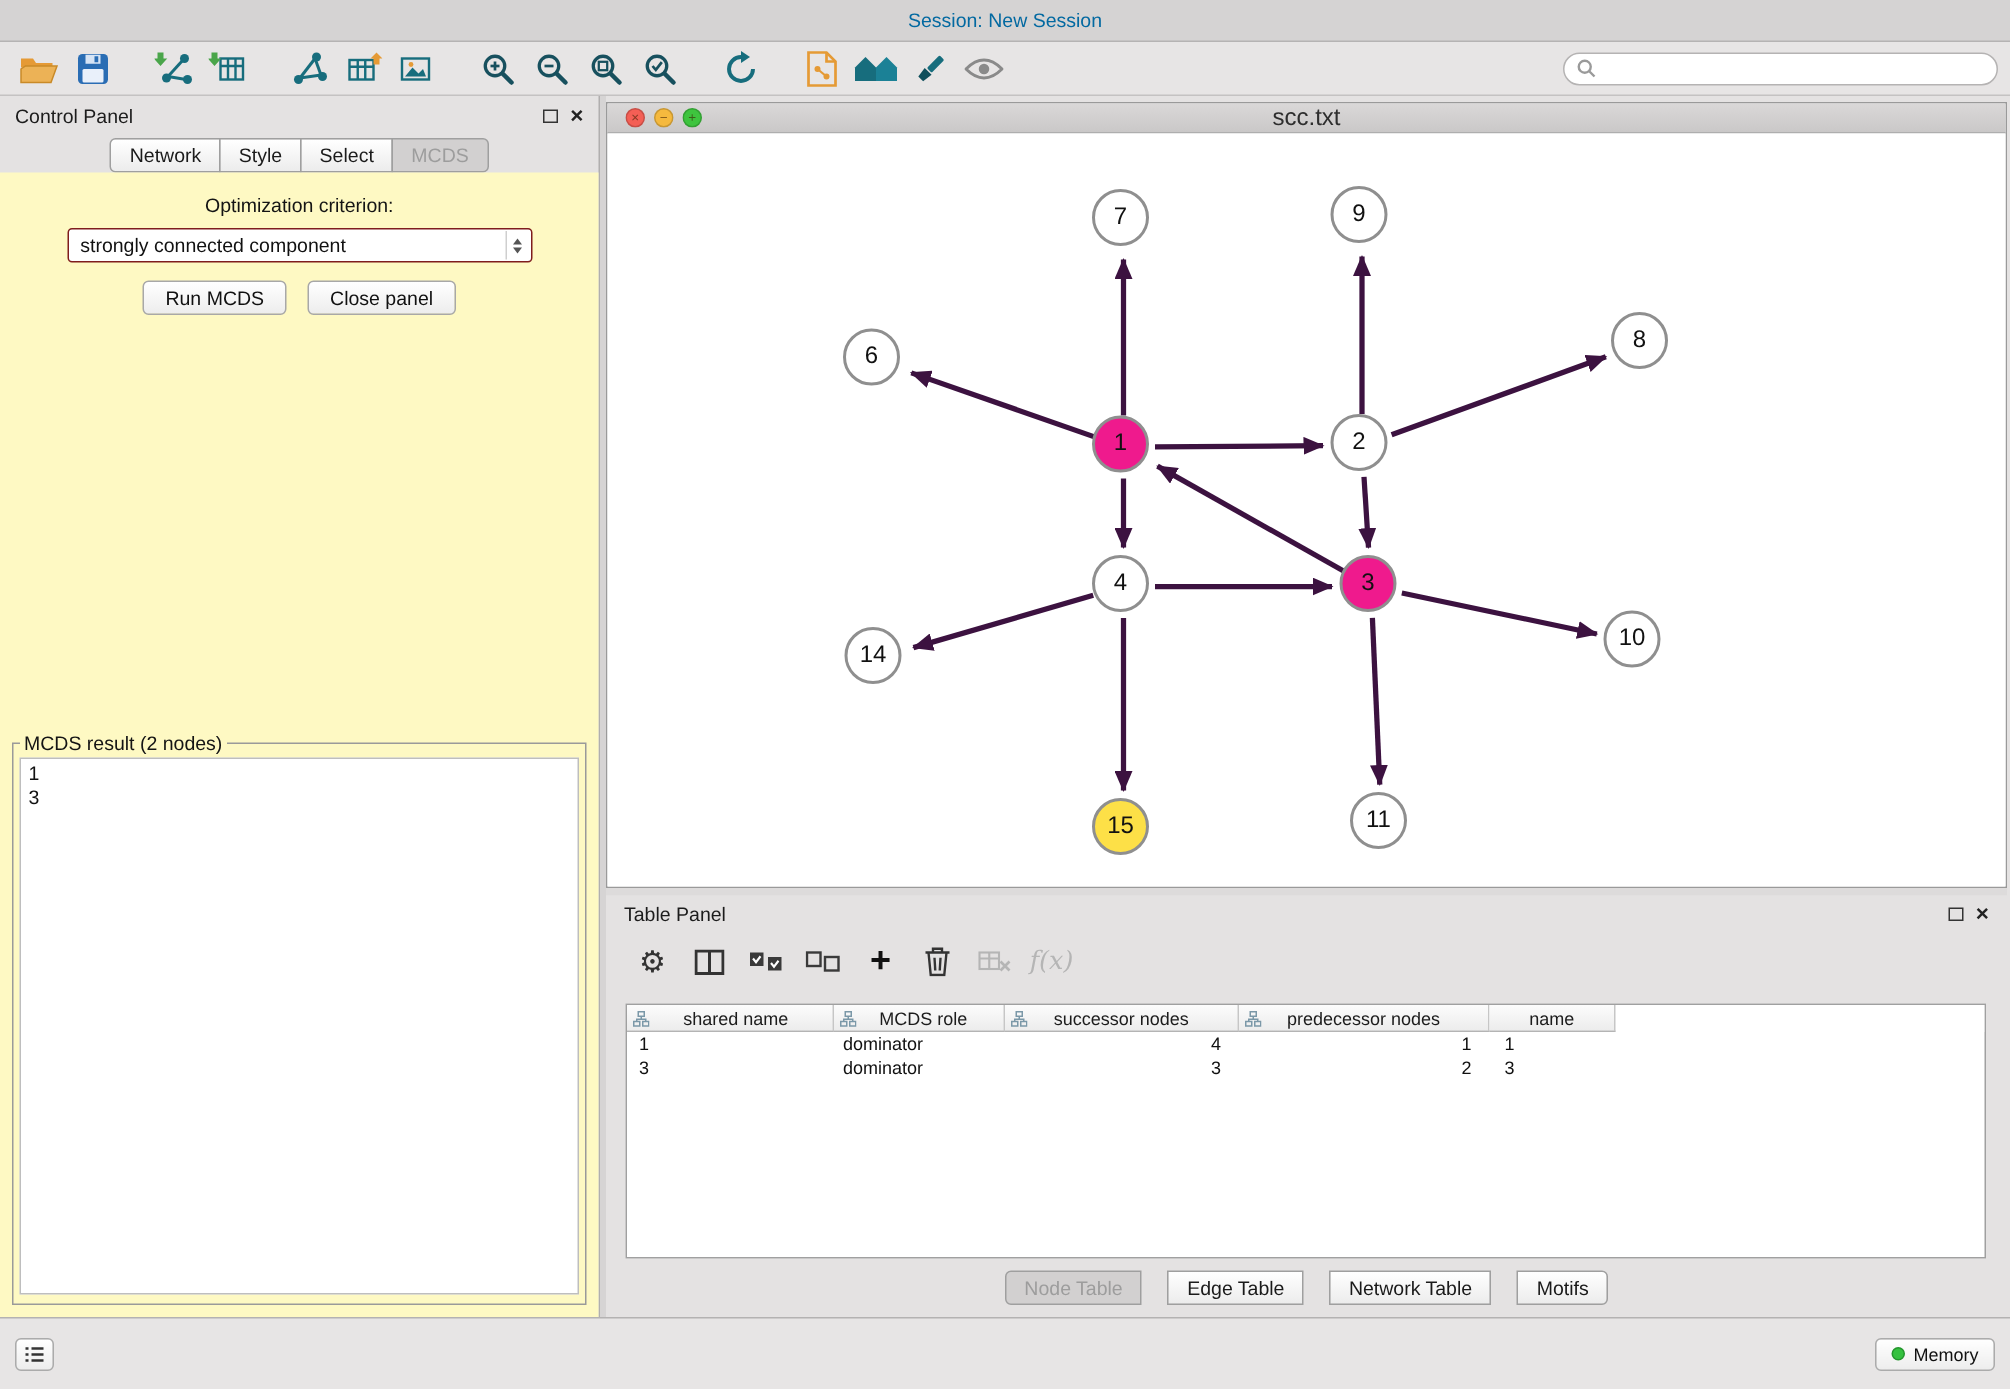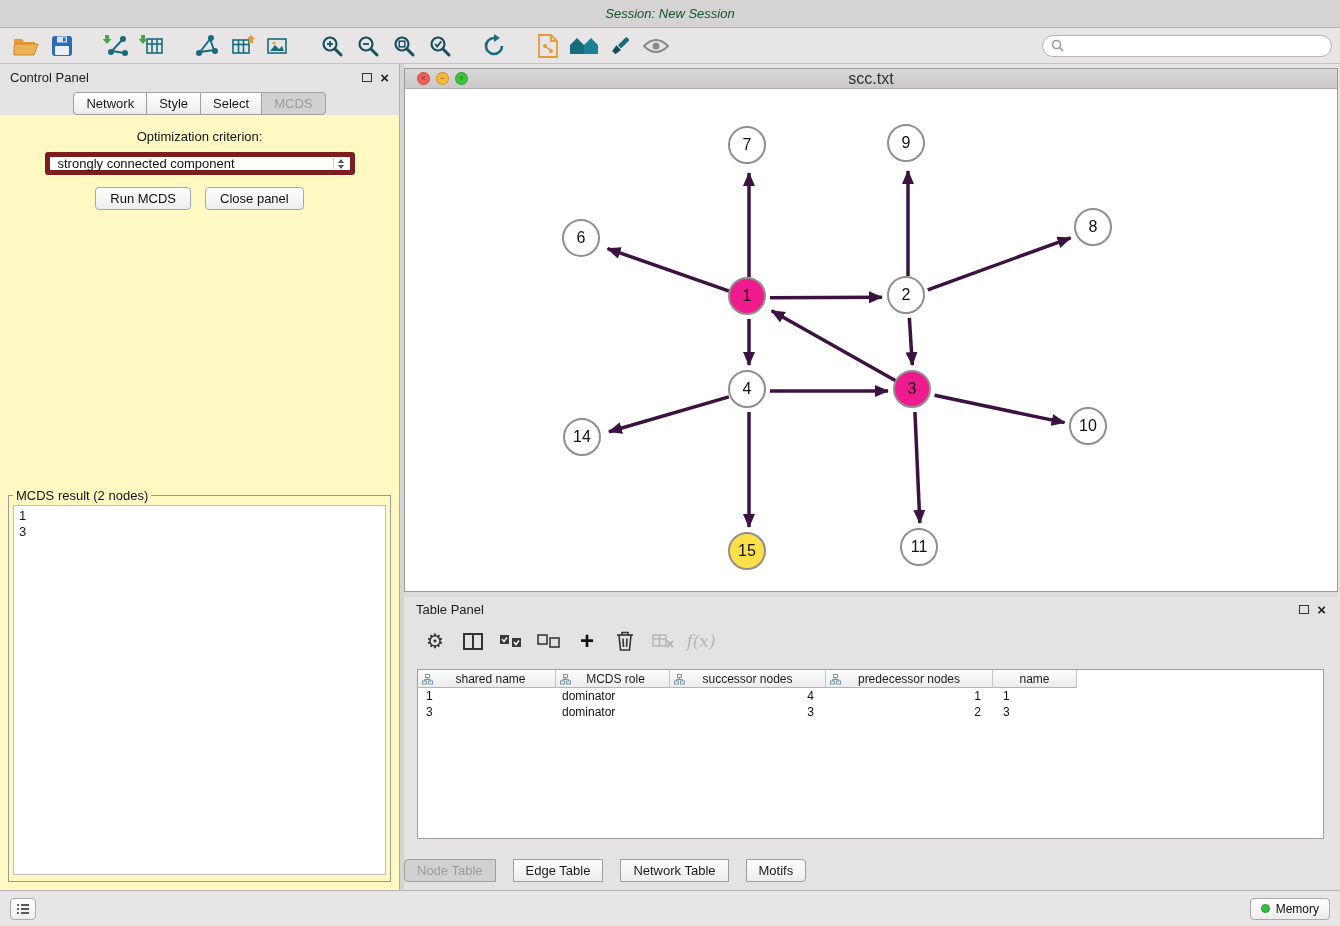--- a/index.html
+++ b/index.html
@@ -1,21 +1,21 @@
 <!DOCTYPE html>
 <html><head>
 <meta charset="utf-8">
 <style>
   html,body{margin:0;padding:0;background:#9a9a9a;font-family:"Liberation Sans",sans-serif;}
   *{box-sizing:border-box;}
   .app{width:1340px;height:926px;background:#e4e2e2;display:flex;flex-direction:column;overflow:hidden;position:relative;}
 
   
   .titlebar{height:28px;background:#d5d3d3;border-bottom:1px solid #b5b3b3;display:flex;align-items:center;justify-content:center;flex:0 0 auto;}
-  .titlebar .wtitle{font-size:13px;color:#14532d;font-style:italic;}
+  .titlebar .wtitle{font-size:13px;color:#0369a1;}
 
   
   .toolbar{height:36px;background:#e7e5e5;border-bottom:1px solid #c4c2c2;display:flex;align-items:center;padding:0 8px;flex:0 0 auto;}
   .tbtn{width:36px;height:30px;display:flex;align-items:center;justify-content:center;border-radius:4px;}
   .tgap{width:18px;}
   .searchbox{margin-left:auto;width:290px;height:22px;background:#fff;border:1px solid #b5b3b3;border-radius:12px;display:flex;align-items:center;padding:0 8px;}
   .searchbox input{border:none;outline:none;flex:1;font-size:12px;background:transparent;margin-left:4px;font-family:"Liberation Sans",sans-serif;}
 
   
   .main{flex:1;display:flex;min-height:0;}
@@ -29,21 +29,21 @@
   .panel-icons{margin-left:auto;display:flex;align-items:center;gap:8px;}
   .float-box{width:10px;height:9px;border:1.5px solid #333;display:inline-block;}
   .close-x{font-size:15px;font-weight:bold;color:#222;line-height:1;}
   .cp-tabs{display:flex;justify-content:center;padding:2px 0 0 0;flex:0 0 auto;}
   .tab{border:1px solid #9f9f9f;background:linear-gradient(#ffffff,#ececec);padding:3px 12px;font-size:13px;color:#1a1a1a;margin-left:-1px;}
   .tab:first-child{border-radius:4px 0 0 4px;margin-left:0;}
   .tab:last-child{border-radius:0 4px 4px 0;}
   .tab.active{background:#d2d0d0;color:#9d9d9d;}
   .cp-body{flex:1;background:#fef9c3;display:flex;flex-direction:column;padding-top:14px;min-height:0;}
   .opt-label{font-size:13px;color:#141414;text-align:center;}
-  .combo{width:310px;height:23px;background:#fff;border:5px solid #7f1d1d;border-radius:3px;margin:8px auto 0 auto;display:flex;align-items:center;padding-left:8px;font-size:13px;color:#111;position:relative;}
+  .combo{width:310px;height:23px;background:#fff;border:1px solid #7f1d1d;border-radius:3px;margin:8px auto 0 auto;display:flex;align-items:center;padding-left:8px;font-size:13px;color:#111;position:relative;}
   .stepper{position:absolute;right:1px;top:1px;bottom:1px;width:16px;border-left:1px solid #cfcfcf;display:flex;flex-direction:column;align-items:center;justify-content:center;}
   .stepper i{display:block;width:0;height:0;border-left:3.5px solid transparent;border-right:3.5px solid transparent;}
   .stepper .up{border-bottom:4px solid #555;margin-bottom:2px;}
   .stepper .dn{border-top:4px solid #555;}
   .btn-row{display:flex;justify-content:center;gap:14px;margin-top:12px;}
   .btn{border:1px solid #a8a8a8;border-radius:4px;background:linear-gradient(#ffffff,#ededed);padding:3px 14px;font-size:13px;color:#111;}
   .result-fieldset{border:1px solid #9a9a9a;margin:278px 8px 8px 8px;padding:2px 4px 6px 4px;flex:1;display:flex;flex-direction:column;min-height:0;}
   .result-fieldset legend{font-size:13px;color:#141414;padding:0 3px;}
   .result-list{background:#fff;border:1px solid #bebebe;flex:1;font-size:13px;color:#111;line-height:16px;padding:2px 5px;overflow:hidden;}
 
@@ -77,24 +77,24 @@
   .th .tree{position:absolute;left:4px;top:4px;}
   .th-fill{flex:1;background:#fff;}
   .tr{display:flex;height:16px;align-items:center;color:#111;}
   .td{height:16px;display:flex;align-items:center;}
   .c0{width:138px;padding-left:8px;}
   .c1{width:114px;padding-left:6px;}
   .c2{width:156px;justify-content:flex-end;padding-right:12px;}
   .c3{width:167px;justify-content:flex-end;padding-right:12px;}
   .c4{width:84px;padding-left:10px;text-align:center;}
   .tp-spacer{flex:1;}
-  .tp-tabs{display:flex;justify-content:flex-start;margin-bottom:8px;flex:0 0 auto;gap:18px;}
-
-  
-  .statusbar{height:36px;background:#e7e5e5;border-top:1px solid #b4b2b2;display:flex;align-items:center;padding:0 10px;flex:0 0 auto;}
+  .tp-tabs{display:flex;justify-content:center;margin-bottom:8px;flex:0 0 auto;gap:18px;}
+
+  
+  .statusbar{height:48px;background:#e7e5e5;border-top:1px solid #b4b2b2;display:flex;align-items:center;padding:0 10px;flex:0 0 auto;}
   .sbtn{width:26px;height:22px;border:1px solid #ababab;border-radius:4px;background:linear-gradient(#ffffff,#ededed);display:flex;align-items:center;justify-content:center;}
   .memory-btn{margin-left:auto;height:22px;border:1px solid #ababab;border-radius:4px;background:linear-gradient(#ffffff,#ededed);display:flex;align-items:center;gap:6px;padding:0 10px;font-size:12px;color:#111;}
   .mem-dot{width:9px;height:9px;border-radius:50%;background:#35c13f;border:1px solid #23962c;}
 </style>
 </head>
 <body>
 
 <div class="app">
 
   <div class="titlebar">

